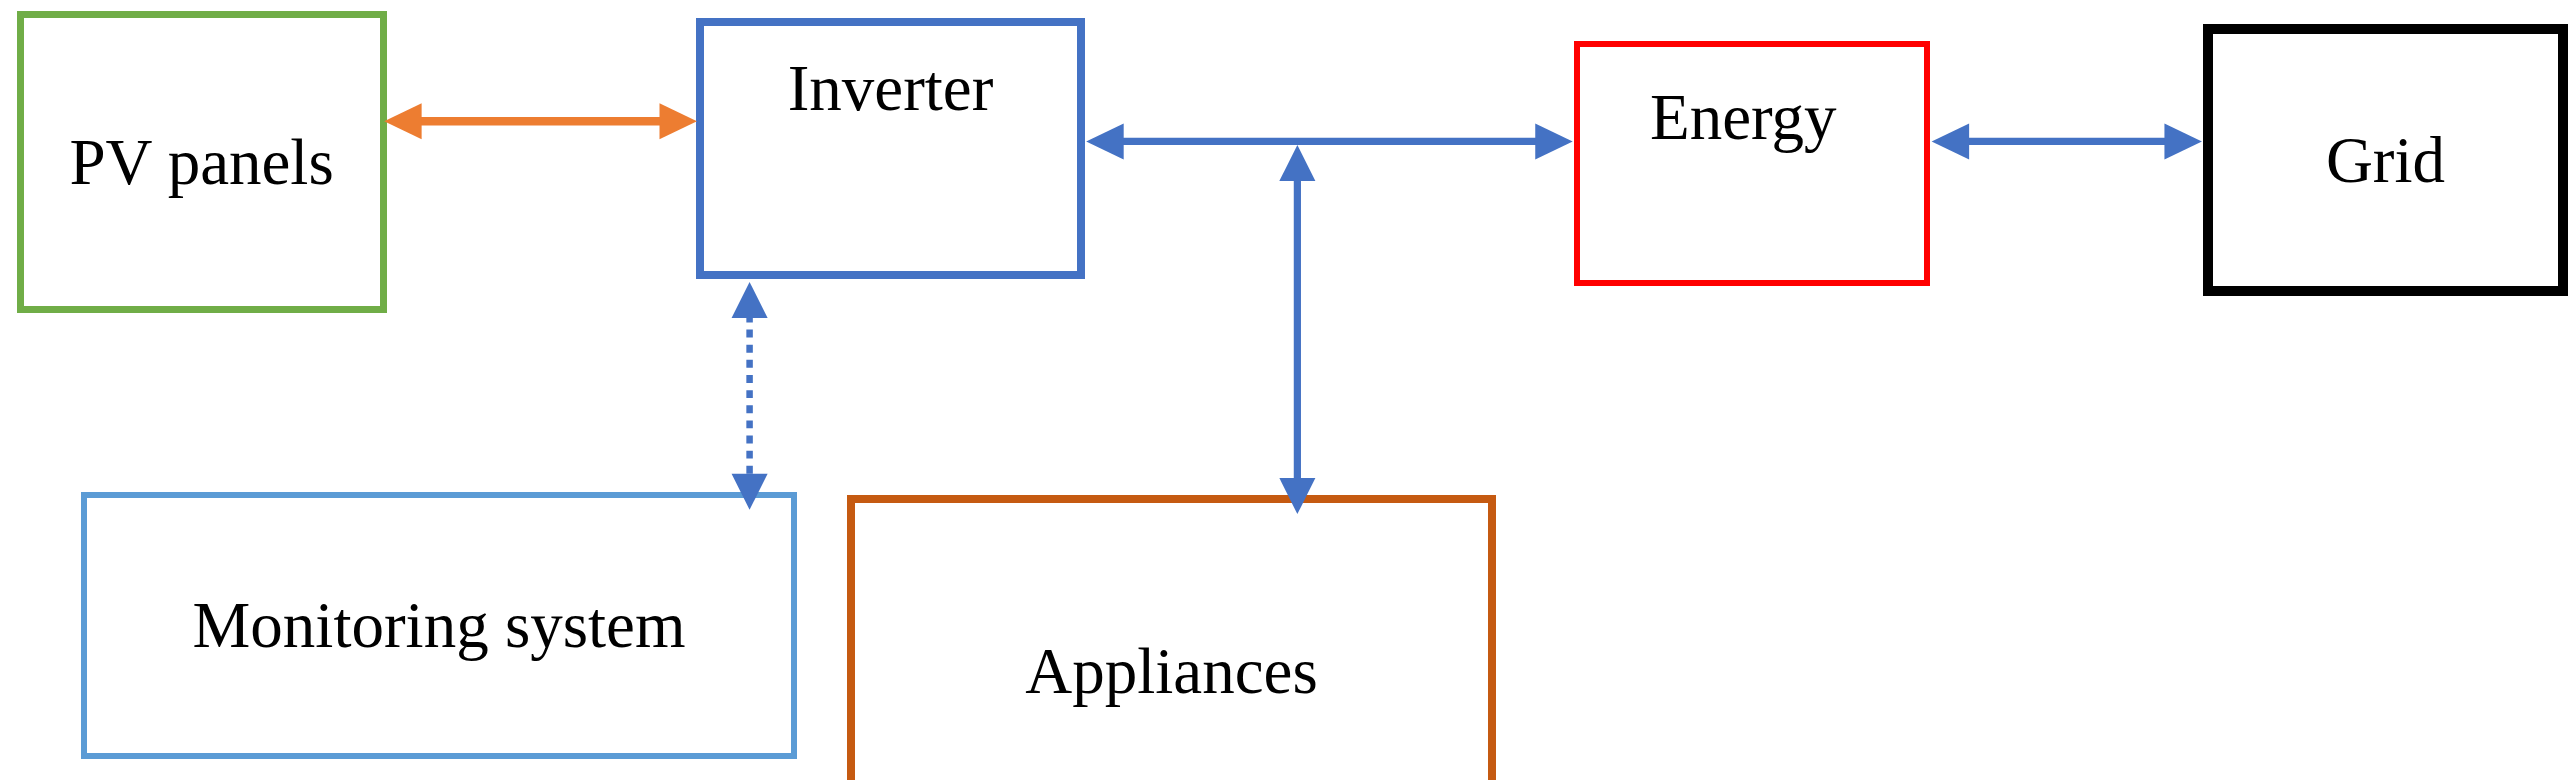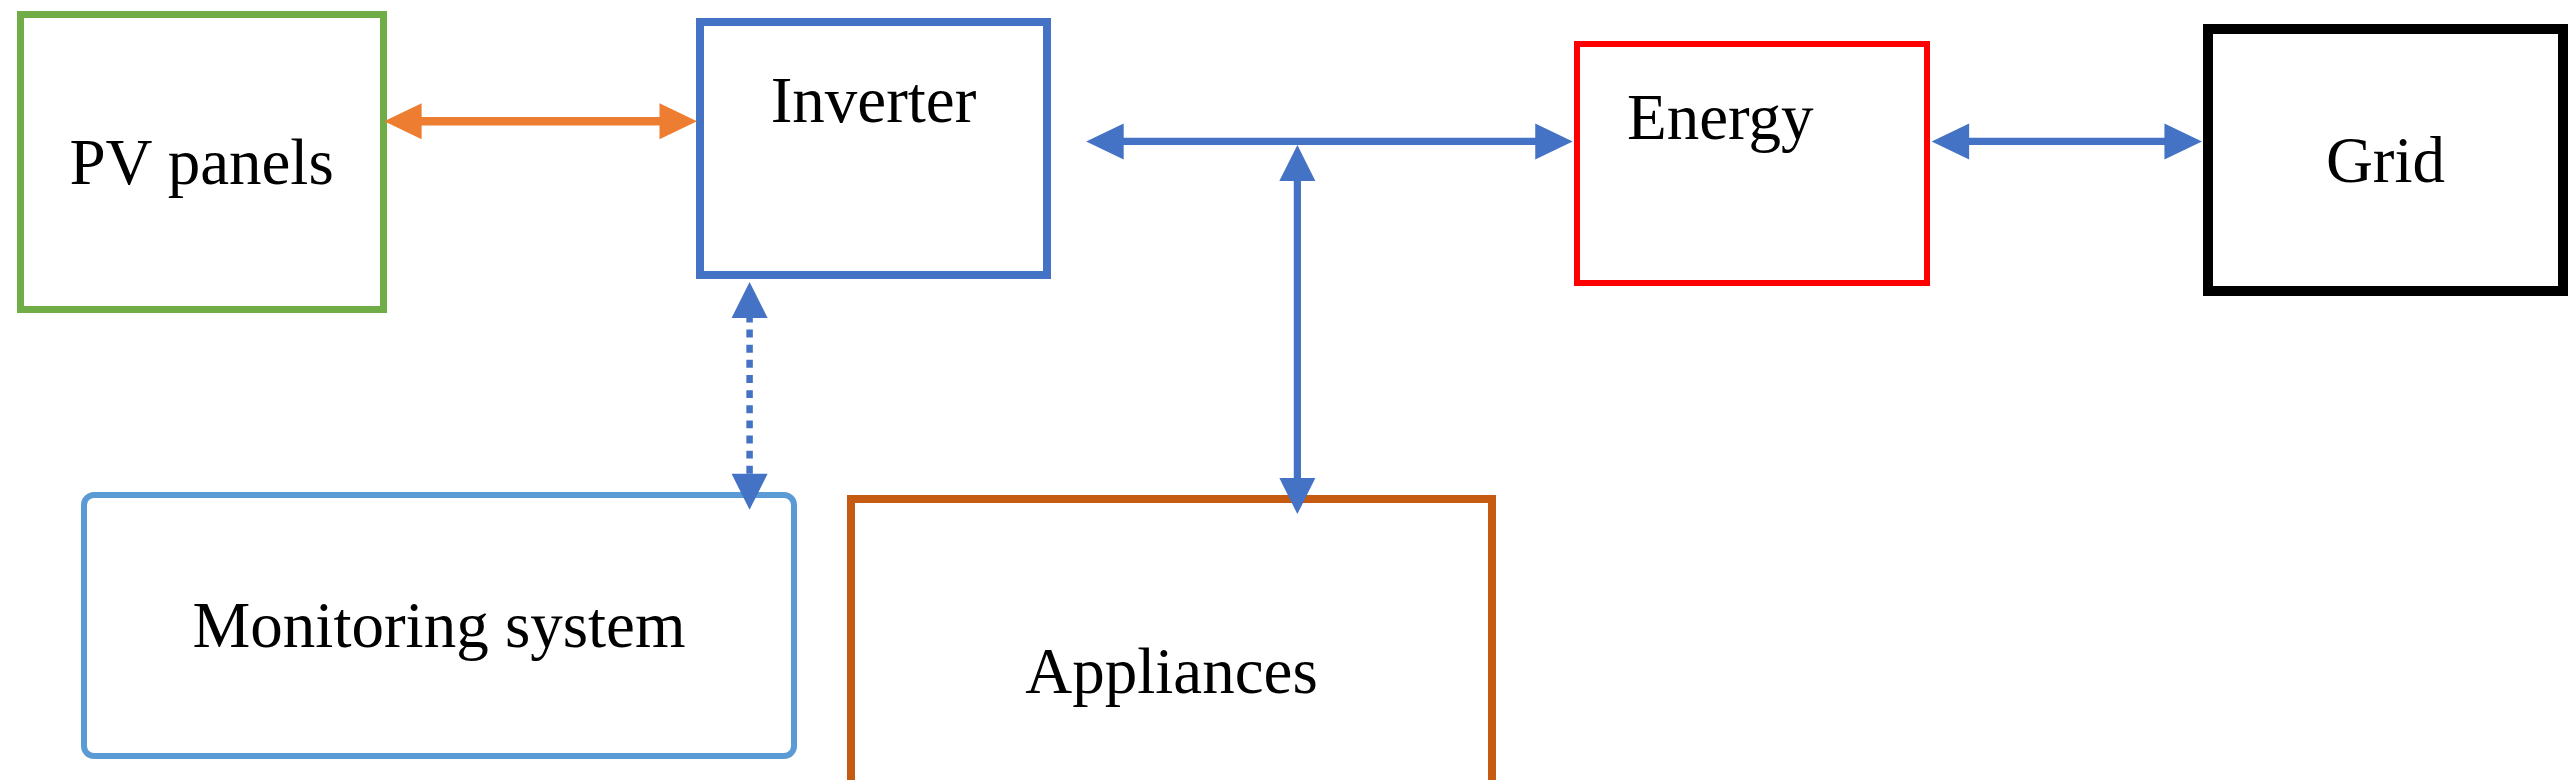--- a/index.html
+++ b/index.html
@@ -19,25 +19,25 @@
     font-size: 65px;
     line-height: 1.4;
     display: flex;
     align-items: center;
     justify-content: center;
     text-align: center;
     white-space: nowrap;
   }
   .node .label { display: block; }
   #node-pv-panels      { left: 16.6px;   top: 11px;  width: 370px; height: 302px; border: 7.2px solid #70AD47; }
-  #node-inverter       { left: 696px;  top: 18px;  width: 355px; height: 261px; border: 8px solid #4472C4;
-                         align-items: flex-start; padding-top: 29px; }
+  #node-inverter       { left: 696px;  top: 18px;  width: 389px; height: 261px; border: 8px solid #4472C4;
+                         align-items: flex-start; padding-top: 17px; }
   #node-energy-meter   { left: 1574px; top: 41px;  width: 356px; height: 245px; border: 6.5px  solid #FF0000;
                          align-items: flex-start; justify-content: flex-start; text-align: left;
-                         padding-top: 25px; padding-left: 47px; }
+                         padding-top: 25px; padding-left: 70px; }
   #node-grid           { left: 2203px; top: 24px;  width: 365px; height: 272px; border: 10.8px solid #000000; }
   #node-monitoring     { left: 81px;  top: 492px; width: 716px; height: 267px; border: 6.5px  solid #5B9BD5; }
   #node-appliances     { left: 847px; top: 495px; width: 649px; height: 352px; border: 8.6px solid #C55A11; }
   #arrows-layer {
     position: absolute;
     left: 0; top: 0;
     width: 2576px; height: 781px;
     pointer-events: none;
   }
 </style>
@@ -57,21 +57,21 @@
   <div class="node" id="node-energy-meter" style="border-color: rgb(255, 0, 0);">
     <span class="label">
       <span>Energy</span><br>
     </span>
   </div>
 
   <div class="node" id="node-grid" style="border-color: rgb(0, 0, 0);">
     <span class="label">Grid</span>
   </div>
 
-  <div class="node" id="node-monitoring" style="border-color: rgb(91, 155, 213); border-radius: 13px;">
+  <div class="node" id="node-monitoring" style="border-color: rgb(91, 155, 213);">
     <span class="label">Monitoring system</span>
   </div>
 
   <div class="node" id="node-appliances" style="border-color: rgb(197, 90, 17);">
     <span class="label">Appliances</span>
   </div>
 
   <svg id="arrows-layer" viewBox="0 0 3574 1083" xmlns="http://www.w3.org/2000/svg">
 
     <g>

